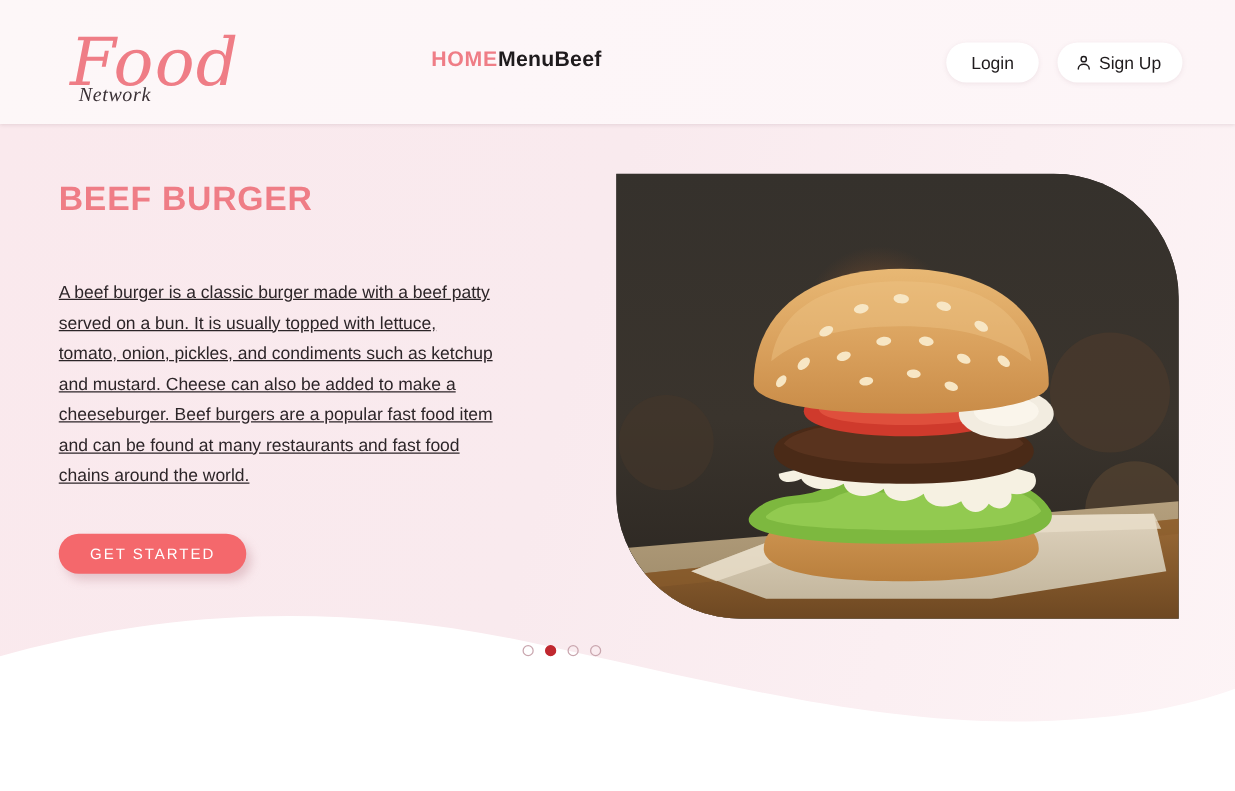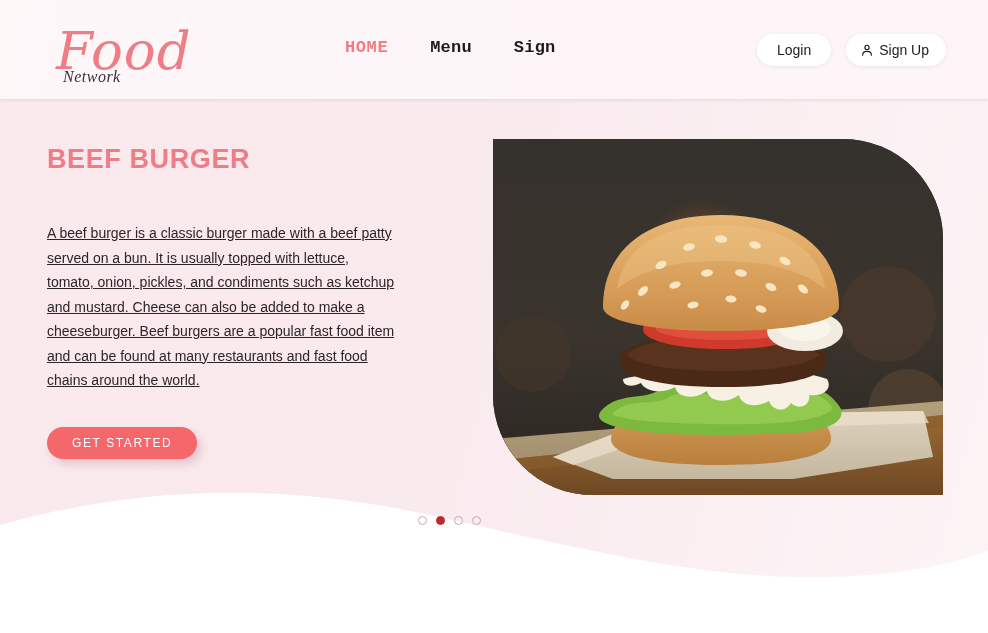--- a/index.html
+++ b/index.html
@@ -85,22 +85,20 @@
     text-align: right;
   }
 
   
   .nav {
     position: absolute;
     left: 345px;
     top: 38px;
     display: flex;
     align-items: center;
-    gap: 42px;
-    font-family: Liberation Mono, monospace;
   }
   .nav-item {
     font-size: 17px;
     color: #1f1b1d;
     font-weight: 600;
     cursor: pointer;
     white-space: nowrap;
     letter-spacing: 0.2px;
   }
   .nav-item.active {
@@ -276,21 +274,21 @@
   <div class="header">
 
     <div class="logo">
       <div class="logo-main">Food</div>
       <div class="logo-sub">Network</div>
     </div>
 
     <nav class="nav">
       <div class="nav-item active">HOME</div>
       <div class="nav-item">Menu</div>
-      <div class="nav-item">Sign</div>
+      <div class="nav-item">Beef</div>
     </nav>
 
     <div class="actions">
 
       <div class="pill pill-white">Login</div>
 
       <div class="pill pill-white pill-signup">
         <span class="icon">
           <svg width="14" height="14" viewBox="0 0 24 24" fill="none" stroke="#1f1b1d" stroke-width="2" stroke-linecap="round" stroke-linejoin="round">
             <circle cx="12" cy="7.5" r="3.6"></circle>

